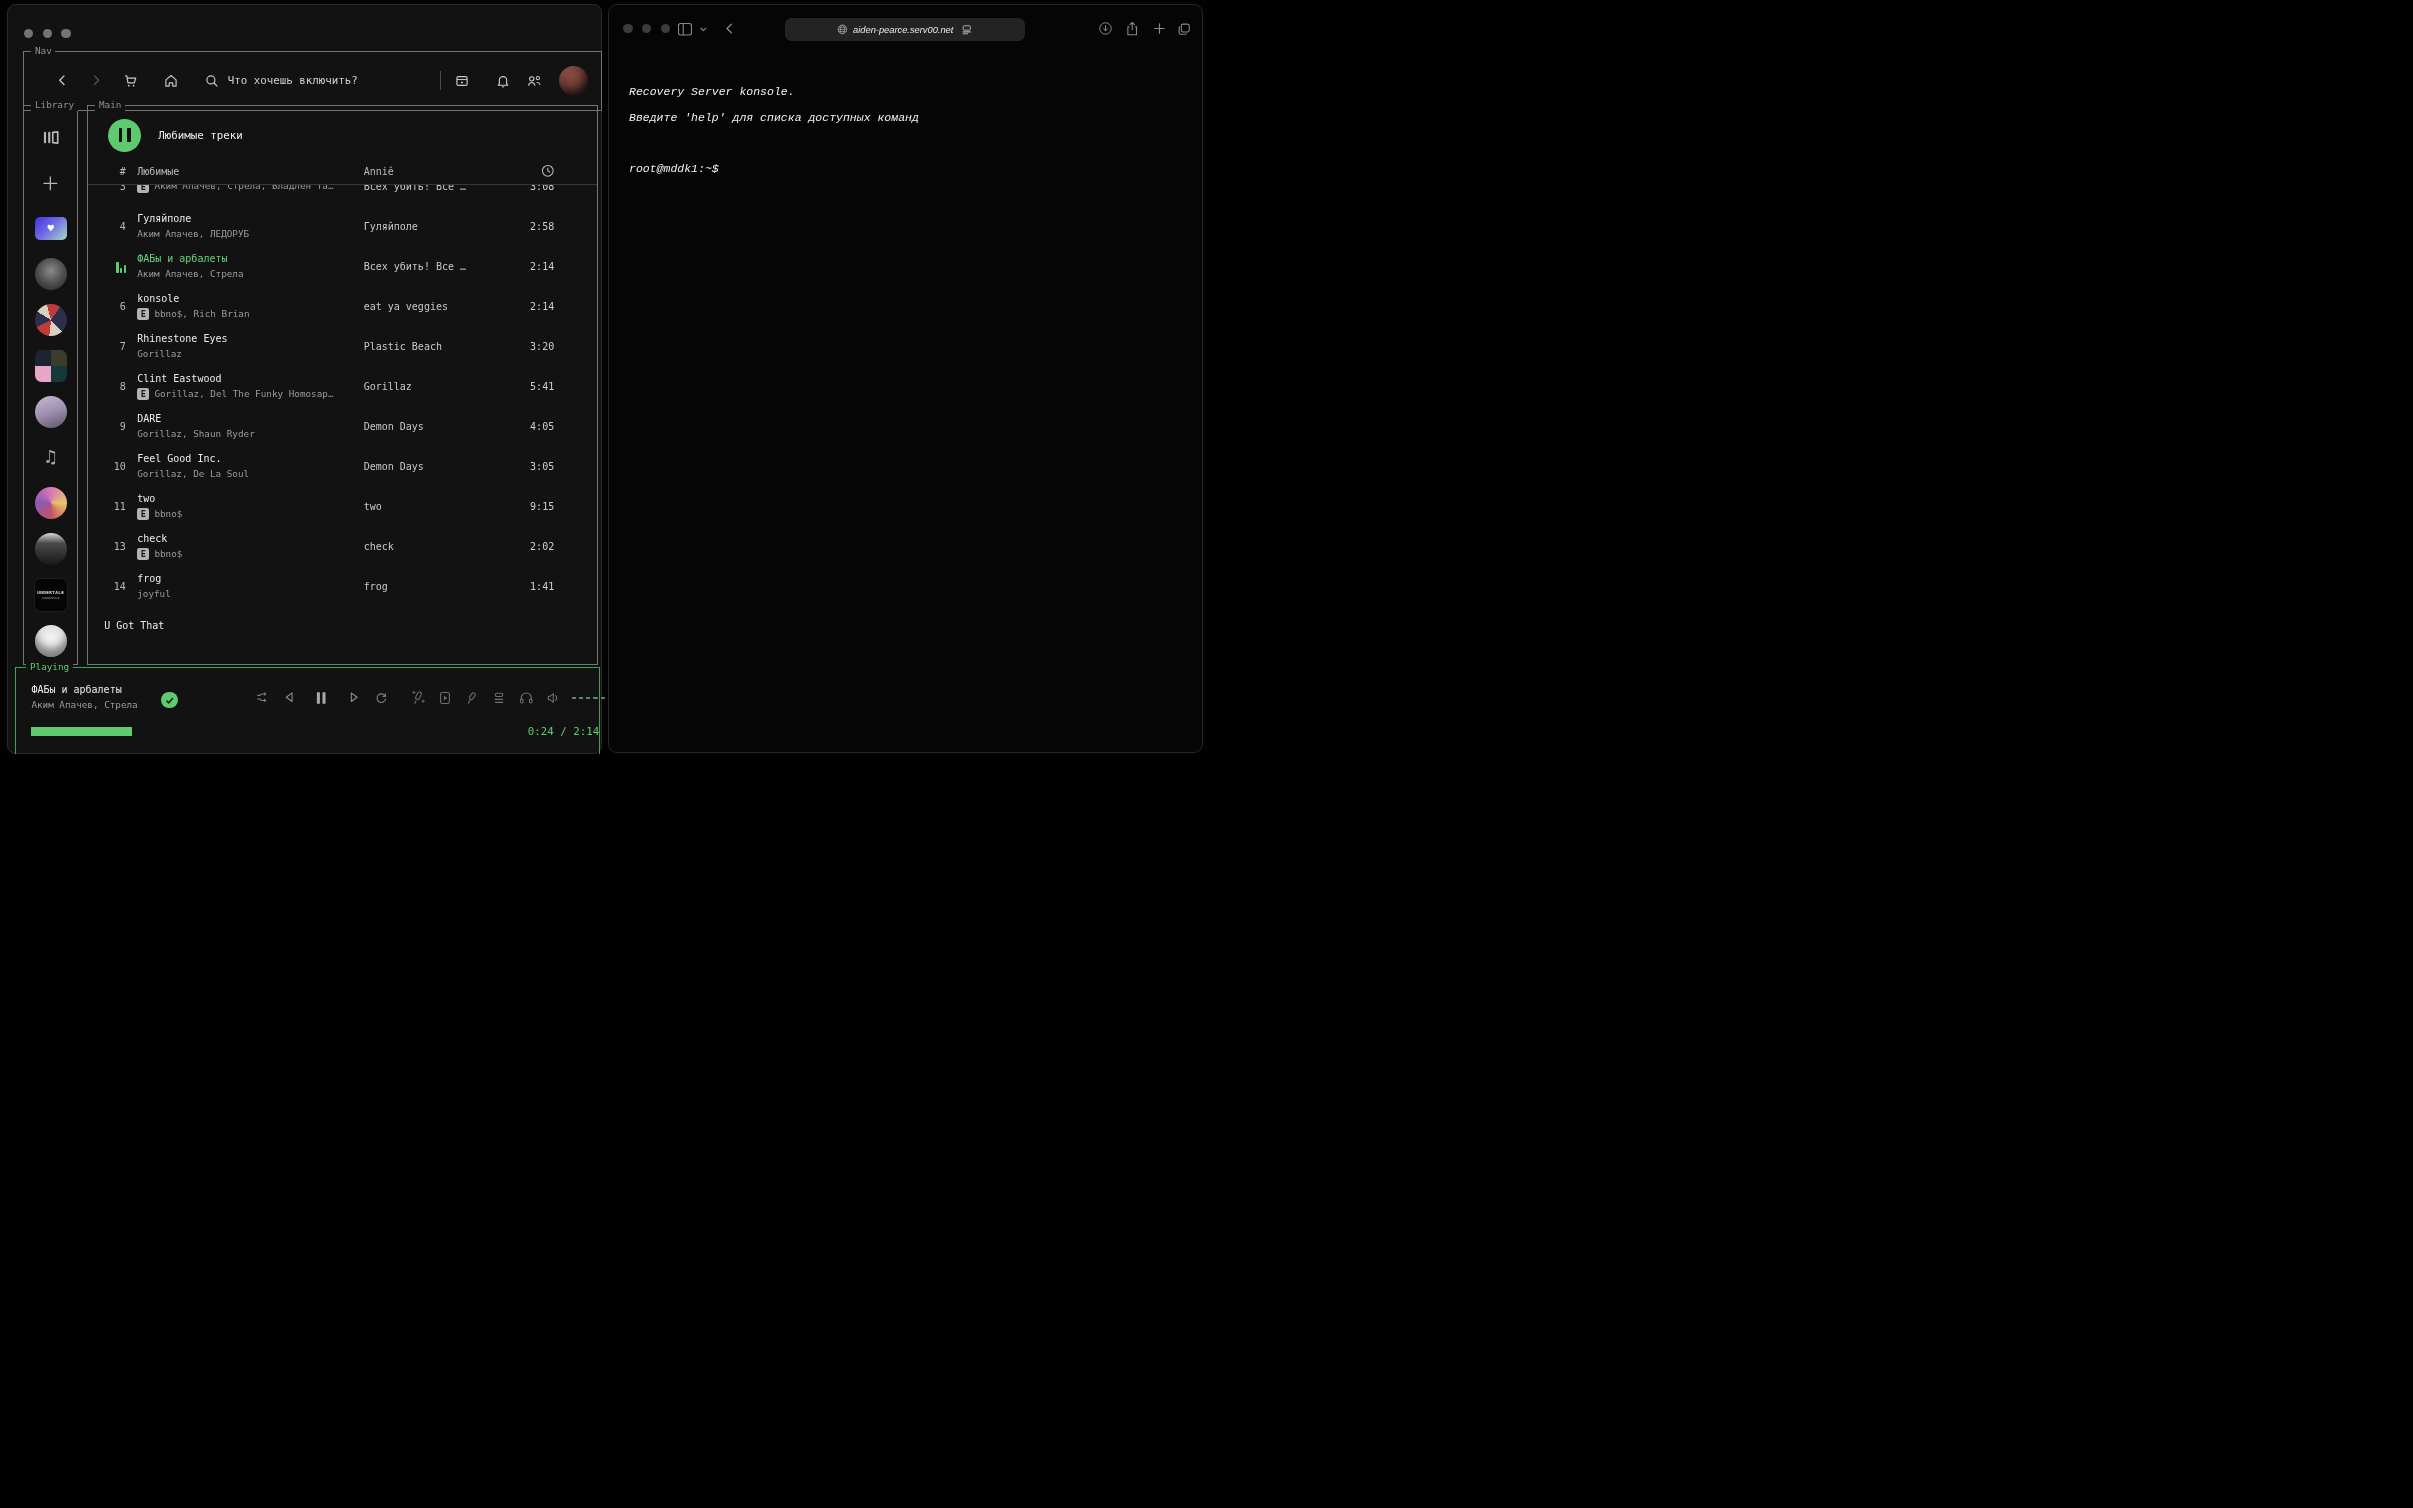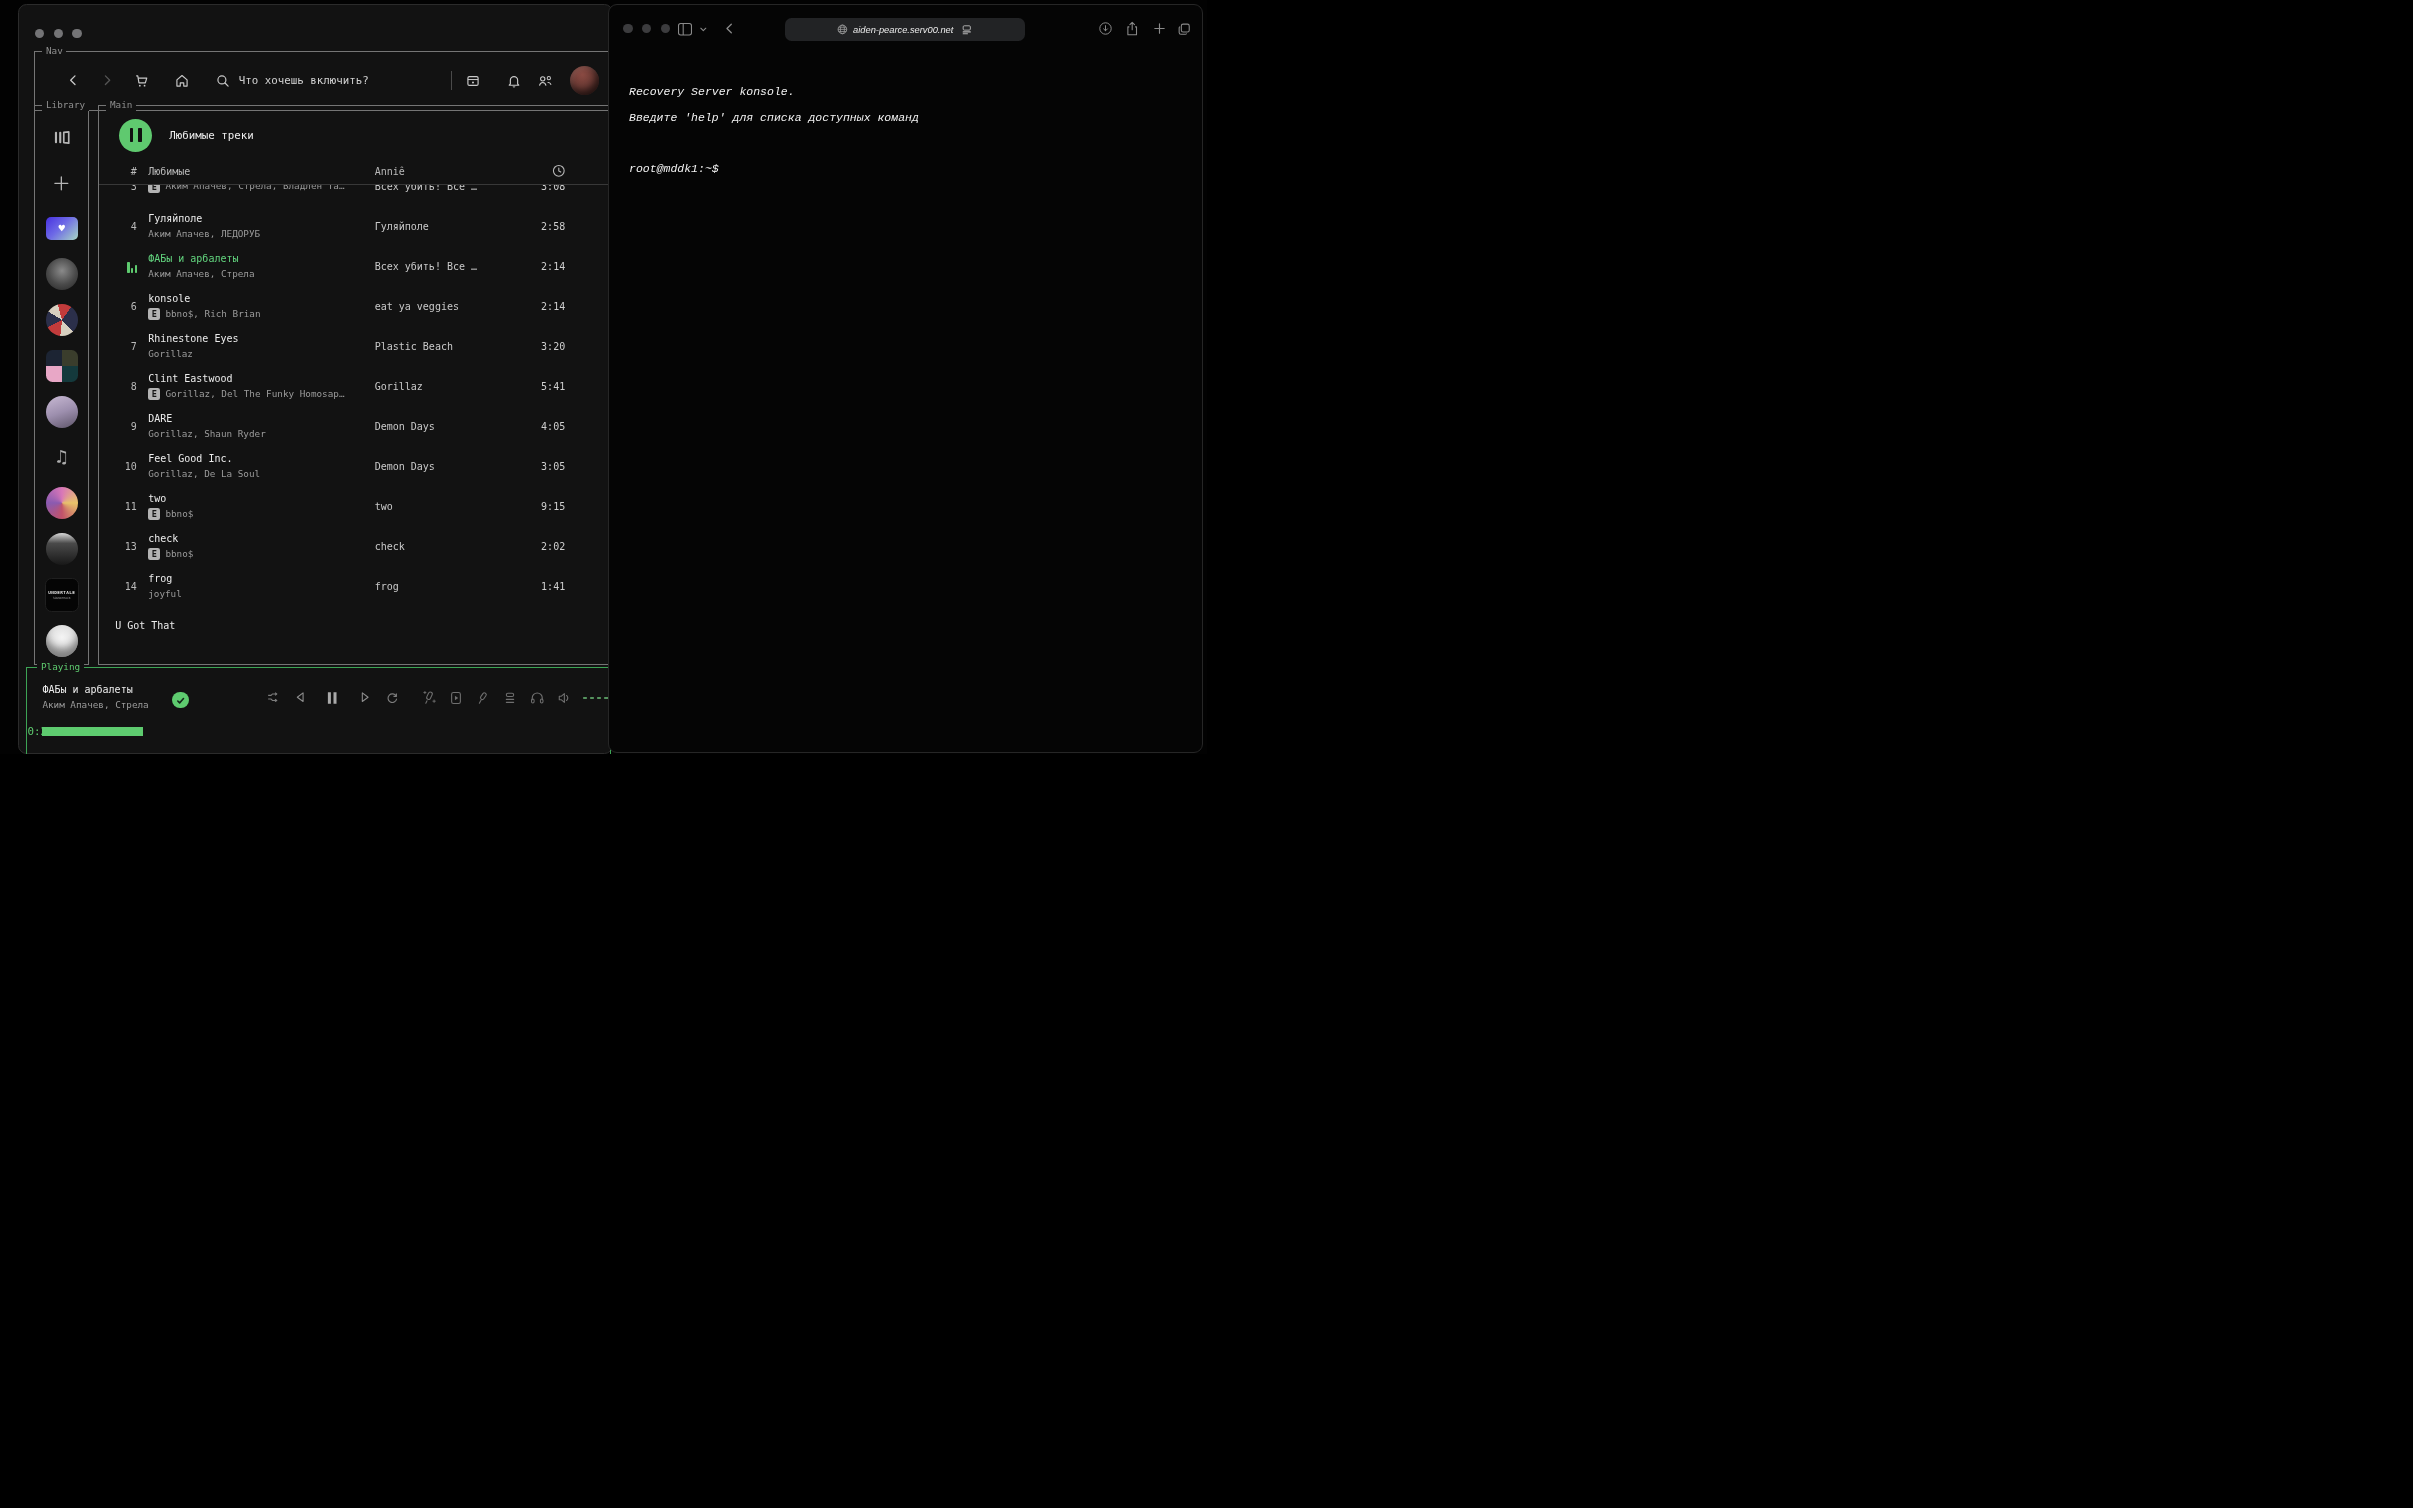--- a/index.html
+++ b/index.html
@@ -1,20 +1,20 @@
 <!DOCTYPE html>
 <html style="font-size:11.5px"><head>
 <meta charset="utf-8">
 <style>
   html,body{margin:0;padding:0;background:#000;}
   .stage{position:relative;width:1207px;height:754px;background:#020202;overflow:hidden;
          font-family:"DejaVu Sans Mono",monospace;}
   
   .win-left{position:absolute;left:7.2px;top:3.6px;width:593px;height:748px;background:#121212;
-            border:0.7px solid #2b2b2b;border-radius:8.6px;margin-left:11px;}
+            border:0.7px solid #2b2b2b;border-radius:8.6px;}
   .lights{position:absolute;left:16px;top:24px;display:flex;gap:9.3px;}
   .lights i{width:9.3px;height:9.3px;border-radius:50%;background:#747476;}
   .win-right .lights i{background:#3c3c3e;}
   .panel{position:absolute;border:0.7px solid #757575;background:transparent;}
   .panel-label{position:absolute;top:-6.5px;left:7.2px;padding:0 3.6px;background:#121212;
                color:#8f8f8f;font-size:9.3px;line-height:11.5px;}
   .panel-nav{left:15px;top:46px;width:577px;height:58px;}
   .panel-library{left:15px;top:100px;width:53px;height:558px;}
   .panel-main{left:79px;top:100px;width:509px;height:558px;}
   .panel-playing{left:7.2px;top:662px;width:583px;height:87px;border-color:#3da455;}
@@ -87,21 +87,21 @@
   .np-artists{position:absolute;left:15px;top:31px;color:#9b9b9b;font-size:9.3px;}
   .np-check{position:absolute;left:145px;top:24.4px;width:16.5px;height:16.5px;border-radius:50%;
             background:#5ecb6f;display:flex;align-items:center;justify-content:center;}
   .controls{position:absolute;left:237px;top:21.5px;display:flex;align-items:center;gap:10px;}
   .ctl{display:flex;align-items:center;justify-content:center;width:17px;height:17px;}
   .ctl svg{display:block;}
   .vol-dashes{display:flex;gap:2.9px;align-items:center;}
   .vol-dashes i{width:4.3px;height:2.2px;background:#55935e;border-radius:0.7px;}
   .progress-wrap{position:absolute;left:14.4px;top:59px;width:560px;height:9.3px;}
   .progress-fill{height:100%;background:#5ecb6f;}
-  .np-time{position:absolute;left:0;top:57px;width:583px;text-align:left;color:#5ecb6f;font-size:10.8px;}
+  .np-time{position:absolute;left:0;top:57px;width:583px;text-align:right;color:#5ecb6f;font-size:10.8px;}
   
   .win-right{position:absolute;left:608px;top:3.6px;width:593px;height:747px;background:#050505;
              border:0.7px solid #262626;border-radius:9px;font-family:"Liberation Sans",sans-serif;font-style:italic;}
   .win-right .lights{left:14.4px;top:19.4px;}
   .tb-ic{position:absolute;display:flex;align-items:center;justify-content:center;width:18.7px;height:18.7px;top:15px;}
   .urlbar{position:absolute;left:176px;top:13.6px;width:240px;height:23px;border-radius:6.5px;background:#222325;
           display:flex;align-items:center;justify-content:center;gap:5px;}
   .url-text{color:#ececec;font-size:9.3px;}
   .term{position:absolute;left:20px;top:69px;color:#f2f2f2;font-family:"Liberation Mono",monospace;
         font-size:11.5px;line-height:14.4px;}

